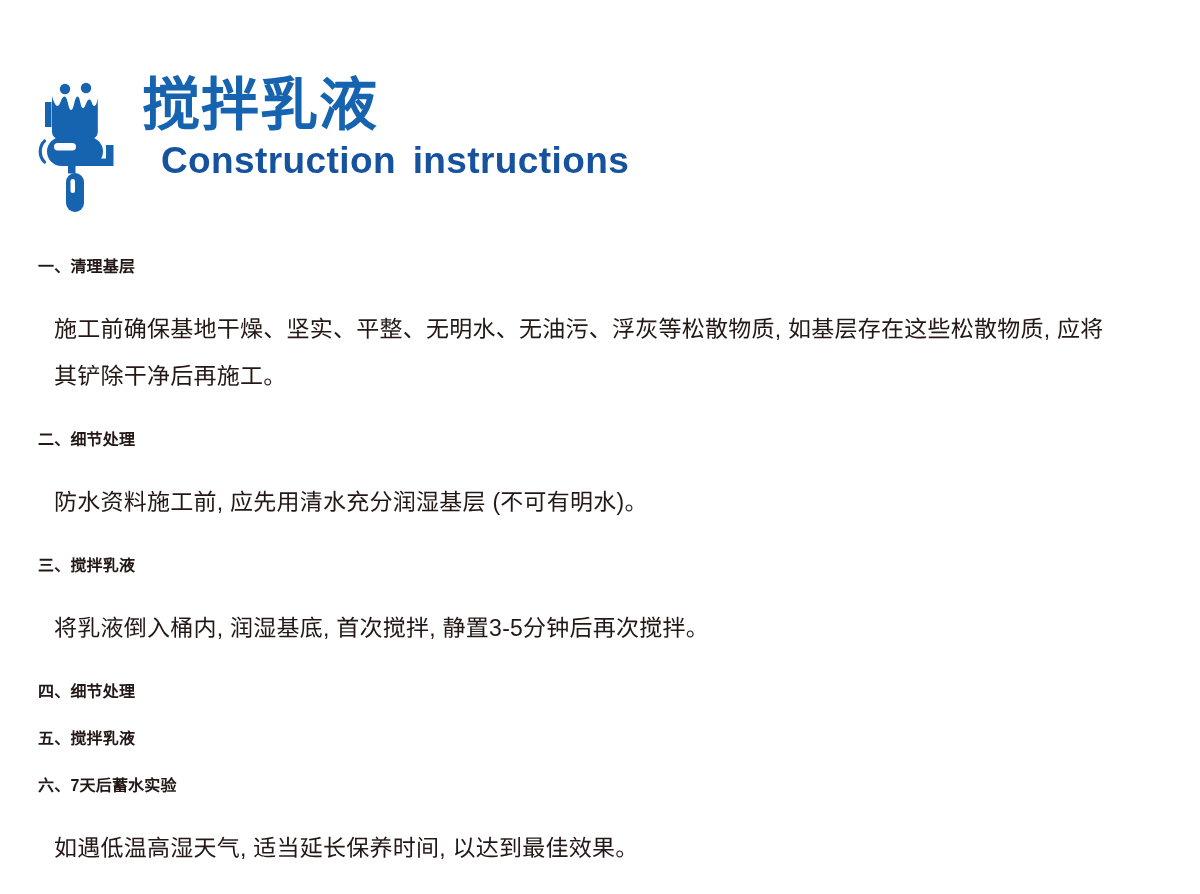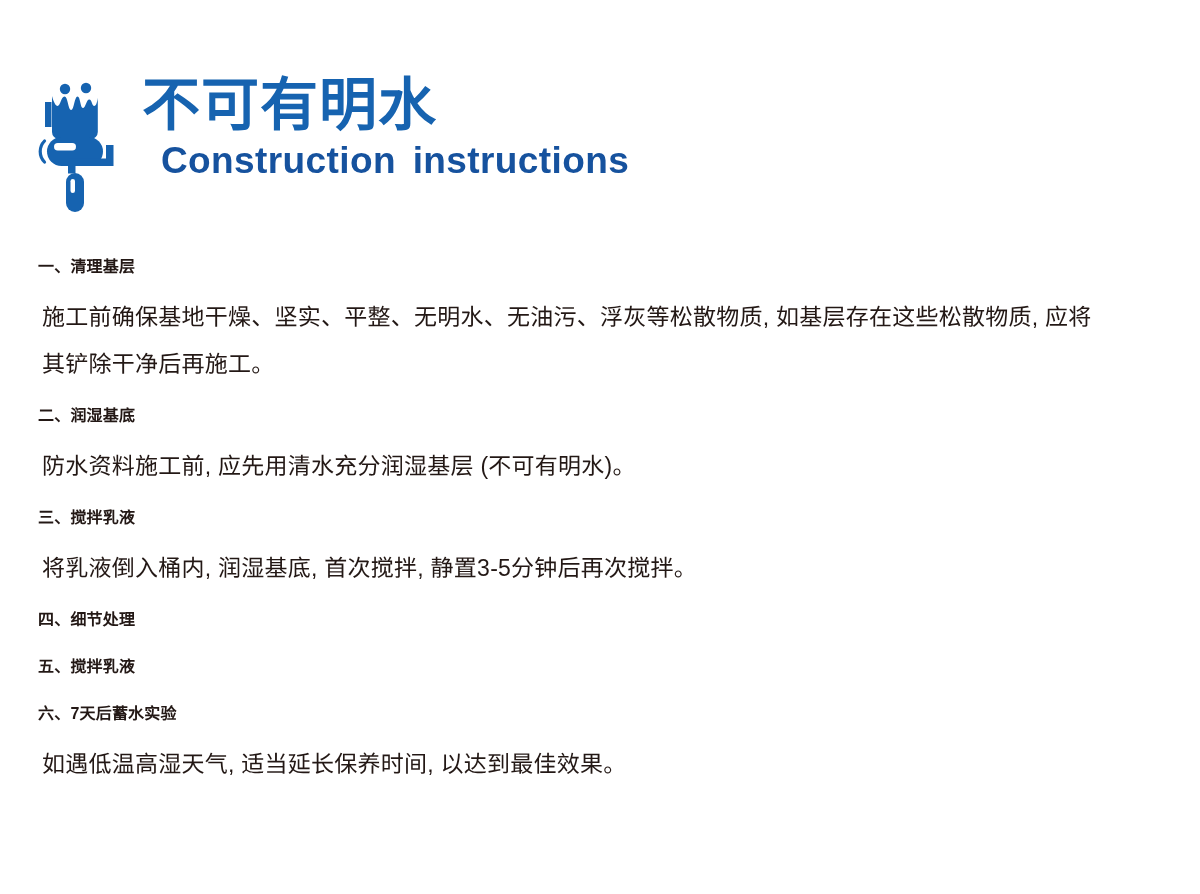--- a/index.html
+++ b/index.html
@@ -89,21 +89,21 @@
     margin: 0;
     white-space: nowrap;
   }
 
   .section-body {
     font-size: 23px;
     line-height: 47px;
     font-weight: 400;
     color: #231815;
     letter-spacing: 0.25px;
-    margin: 4px;
+    margin: 16px;
   }
 
   .section-body.wrap { width: 1072px; }
 </style>
 </head>
 <body>
 
 <div class="page">
 
   <div class="header">
@@ -137,35 +137,35 @@
 
           <path d="M67 67 h10.5 v21 h-38 v7.5 h-7.5 v-15 h38 v-13.5 z"></path>
 
           <rect x="30" y="95" width="18" height="39" rx="9"></rect>
           <rect x="34.5" y="101" width="4.5" height="14" rx="2.25" fill="#ffffff"></rect>
         </g>
       </svg>
     </span>
 
     <div class="header-text">
-      <h1 class="title-cn">不可有明水</h1>
+      <h1 class="title-cn">搅拌乳液</h1>
       <h2 class="title-en">Construction  instructions</h2>
     </div>
 
   </div>
 
   <div class="content">
 
     <div class="section">
       <p class="section-heading">一、清理基层</p>
       <p class="section-body wrap">施工前确保基地干燥、坚实、平整、无明水、无油污、浮灰等松散物质, 如基层存在这些松散物质, 应将其铲除干净后再施工。</p>
     </div>
 
     <div class="section">
-      <p class="section-heading">二、润湿基底</p>
+      <p class="section-heading">二、细节处理</p>
       <p class="section-body">防水资料施工前, 应先用清水充分润湿基层 (不可有明水)。</p>
     </div>
 
     <div class="section">
       <p class="section-heading">三、搅拌乳液</p>
       <p class="section-body">将乳液倒入桶内, 润湿基底, 首次搅拌, 静置3-5分钟后再次搅拌。</p>
     </div>
 
     <div class="section">
       <p class="section-heading">四、细节处理</p>

